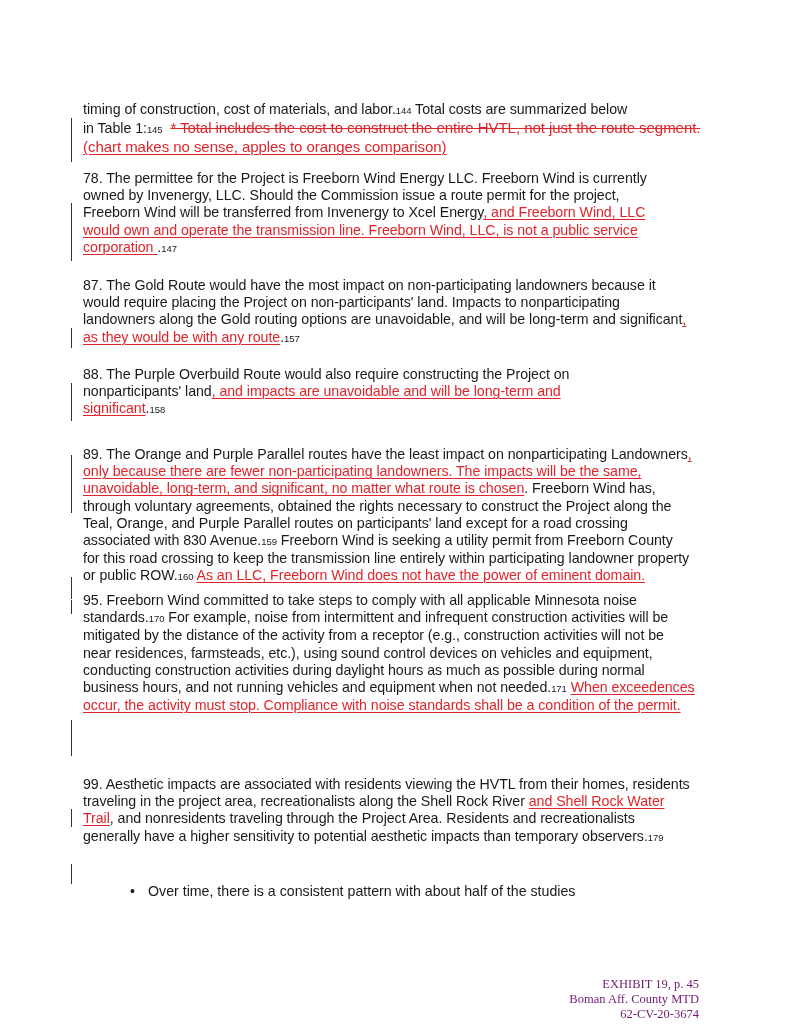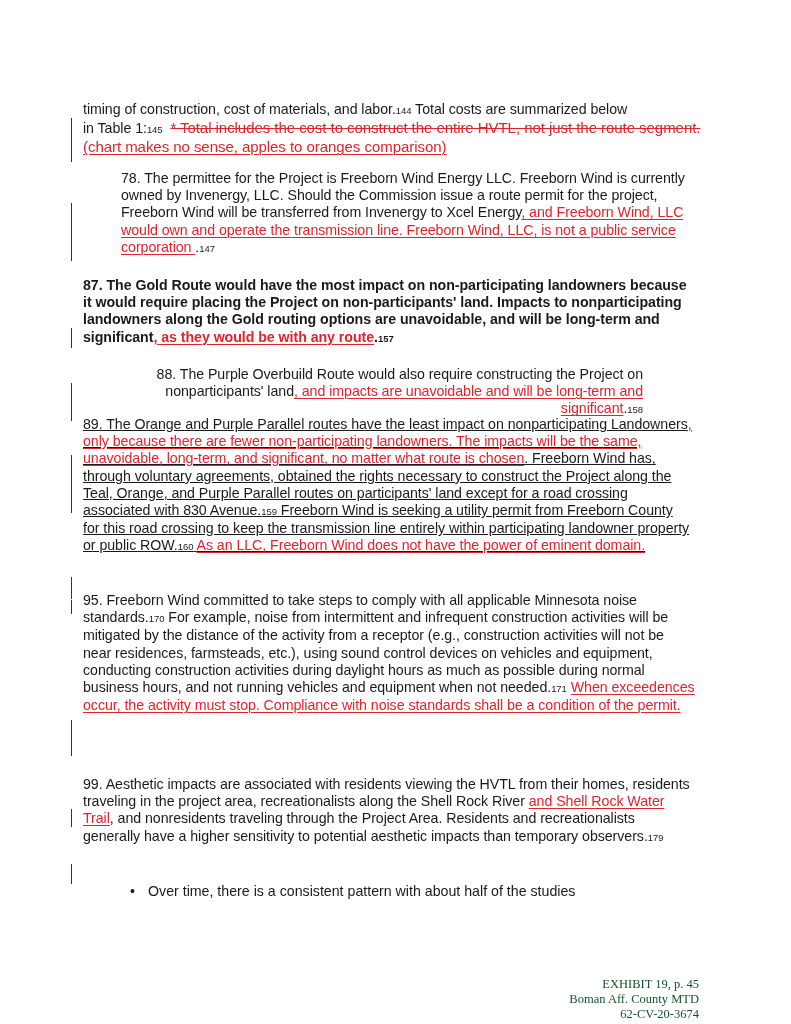--- a/index.html
+++ b/index.html
@@ -16,21 +16,21 @@
   }
   .ins { color: #e0242b; text-decoration: underline; text-decoration-thickness: 1px; text-underline-offset: 2px; }
   .del { color: #e0242b; text-decoration: line-through; }
   .fn { font-size: 9.5px; }
   .small-red { font-size: 15px; }
   .bar { position: absolute; left: 71px; width: 1.4px; background: #333333; }
   .bullet-line { position: absolute; left: 130px; width: 580px; line-height: 17px; }
   .bullet { display: inline-block; width: 18px; }
   .footer {
     position: absolute; right: 92px; top: 977px; text-align: right;
-    font-family: "Liberation Serif", serif; font-size: 12.5px; line-height: 15px; color: #14532d;
+    font-family: "Liberation Serif", serif; font-size: 12.5px; line-height: 15px; color: #701a75;
   }
 </style>
 </head>
 <body>
 
 <div class="page">
 
   <div class="bar" style="top:118px;height:44px;"></div>
   <div class="bar" style="top:203px;height:58px;"></div>
   <div class="bar" style="top:328px;height:20px;"></div>
@@ -40,33 +40,33 @@
   <div class="bar" style="top:600px;height:14px;"></div>
   <div class="bar" style="top:720px;height:36px;"></div>
   <div class="bar" style="top:809px;height:18px;"></div>
   <div class="bar" style="top:864px;height:20px;"></div>
 
   <div class="para" style="top:101px;">
     <span>timing of construction, cost of materials, and labor.</span><span class="fn">144</span><span> Total costs are summarized below</span><br>
     <span>in Table 1:</span><span class="fn">145</span>&nbsp; <span class="del small-red">* Total includes the cost to construct the entire HVTL, not just the route segment.</span><span class="ins small-red">(chart makes no sense, apples to oranges comparison)</span>
   </div>
 
-  <div class="para" style="top:170px;width:580px;margin-left:38px;">
+  <div class="para" style="top:170px;width:580px;">
     <span>78. The permittee for the Project is Freeborn Wind Energy LLC. Freeborn Wind is currently owned by Invenergy, LLC. Should the Commission issue a route permit for the project, Freeborn Wind will be transferred from Invenergy to Xcel Energy</span><span class="ins">, and Freeborn Wind, LLC would own and operate the transmission line.  Freeborn Wind, LLC, is not a public service corporation </span><span>.</span><span class="fn">147</span>
   </div>
 
-  <div class="para" style="top:277px;width:610px;font-weight:bold;">
+  <div class="para" style="top:277px;width:610px;">
     <span>87. The Gold Route would have the most impact on non-participating landowners because it would require placing the Project on non-participants' land. Impacts to nonparticipating landowners along the Gold routing options are unavoidable, and will be long-term and significant</span><span class="ins">, as they would be with any route</span><span>.</span><span class="fn">157</span>
   </div>
 
-  <div class="para" style="top:366px;width:560px;text-align:right;">
+  <div class="para" style="top:366px;width:560px;">
     <span>88. The Purple Overbuild Route would also require constructing the Project on nonparticipants' land</span><span class="ins">, and impacts are unavoidable and will be long-term and significant</span><span>.</span><span class="fn">158</span>
   </div>
 
-  <div class="para" style="top:416px;width:610px;text-decoration:underline;">
+  <div class="para" style="top:446px;width:610px;">
     <span>89. The Orange and Purple Parallel routes have the least impact on nonparticipating Landowners</span><span class="ins">, only because there are fewer non-participating landowners.  The impacts will be the same, unavoidable, long-term, and significant, no matter what route is chosen</span><span>. Freeborn Wind has, through voluntary agreements, obtained the rights necessary to construct the Project along the Teal, Orange, and Purple Parallel routes on participants' land except for a road crossing associated with 830 Avenue.</span><span class="fn">159</span><span> Freeborn Wind is seeking a utility permit from Freeborn County for this road crossing to keep the transmission line entirely within participating landowner property or public ROW.</span><span class="fn">160</span> <span class="ins">As an LLC, Freeborn Wind does not have the power of eminent domain.</span>
   </div>
 
   <div class="para" style="top:592px;width:612px;">
     <span>95. Freeborn Wind committed to take steps to comply with all applicable Minnesota noise standards.</span><span class="fn">170</span><span> For example, noise from intermittent and infrequent construction activities will be mitigated by the distance of the activity from a receptor (e.g., construction activities will not be near residences, farmsteads, etc.), using sound control devices on vehicles and equipment, conducting construction activities during daylight hours as much as possible during normal business hours, and not running vehicles and equipment when not needed.</span><span class="fn">171</span> <span class="ins">When exceedences occur, the activity must stop.  Compliance with noise standards shall be a condition of the permit.</span>
   </div>
 
   <div class="para" style="top:776px;width:612px;">
     <span>99. Aesthetic impacts are associated with residents viewing the HVTL from their homes, residents traveling in the project area, recreationalists along the Shell Rock River </span><span class="ins">and Shell Rock Water Trail</span><span>, and nonresidents traveling through the Project Area. Residents and recreationalists generally have a higher sensitivity to potential aesthetic impacts than temporary observers.</span><span class="fn">179</span>
   </div>

